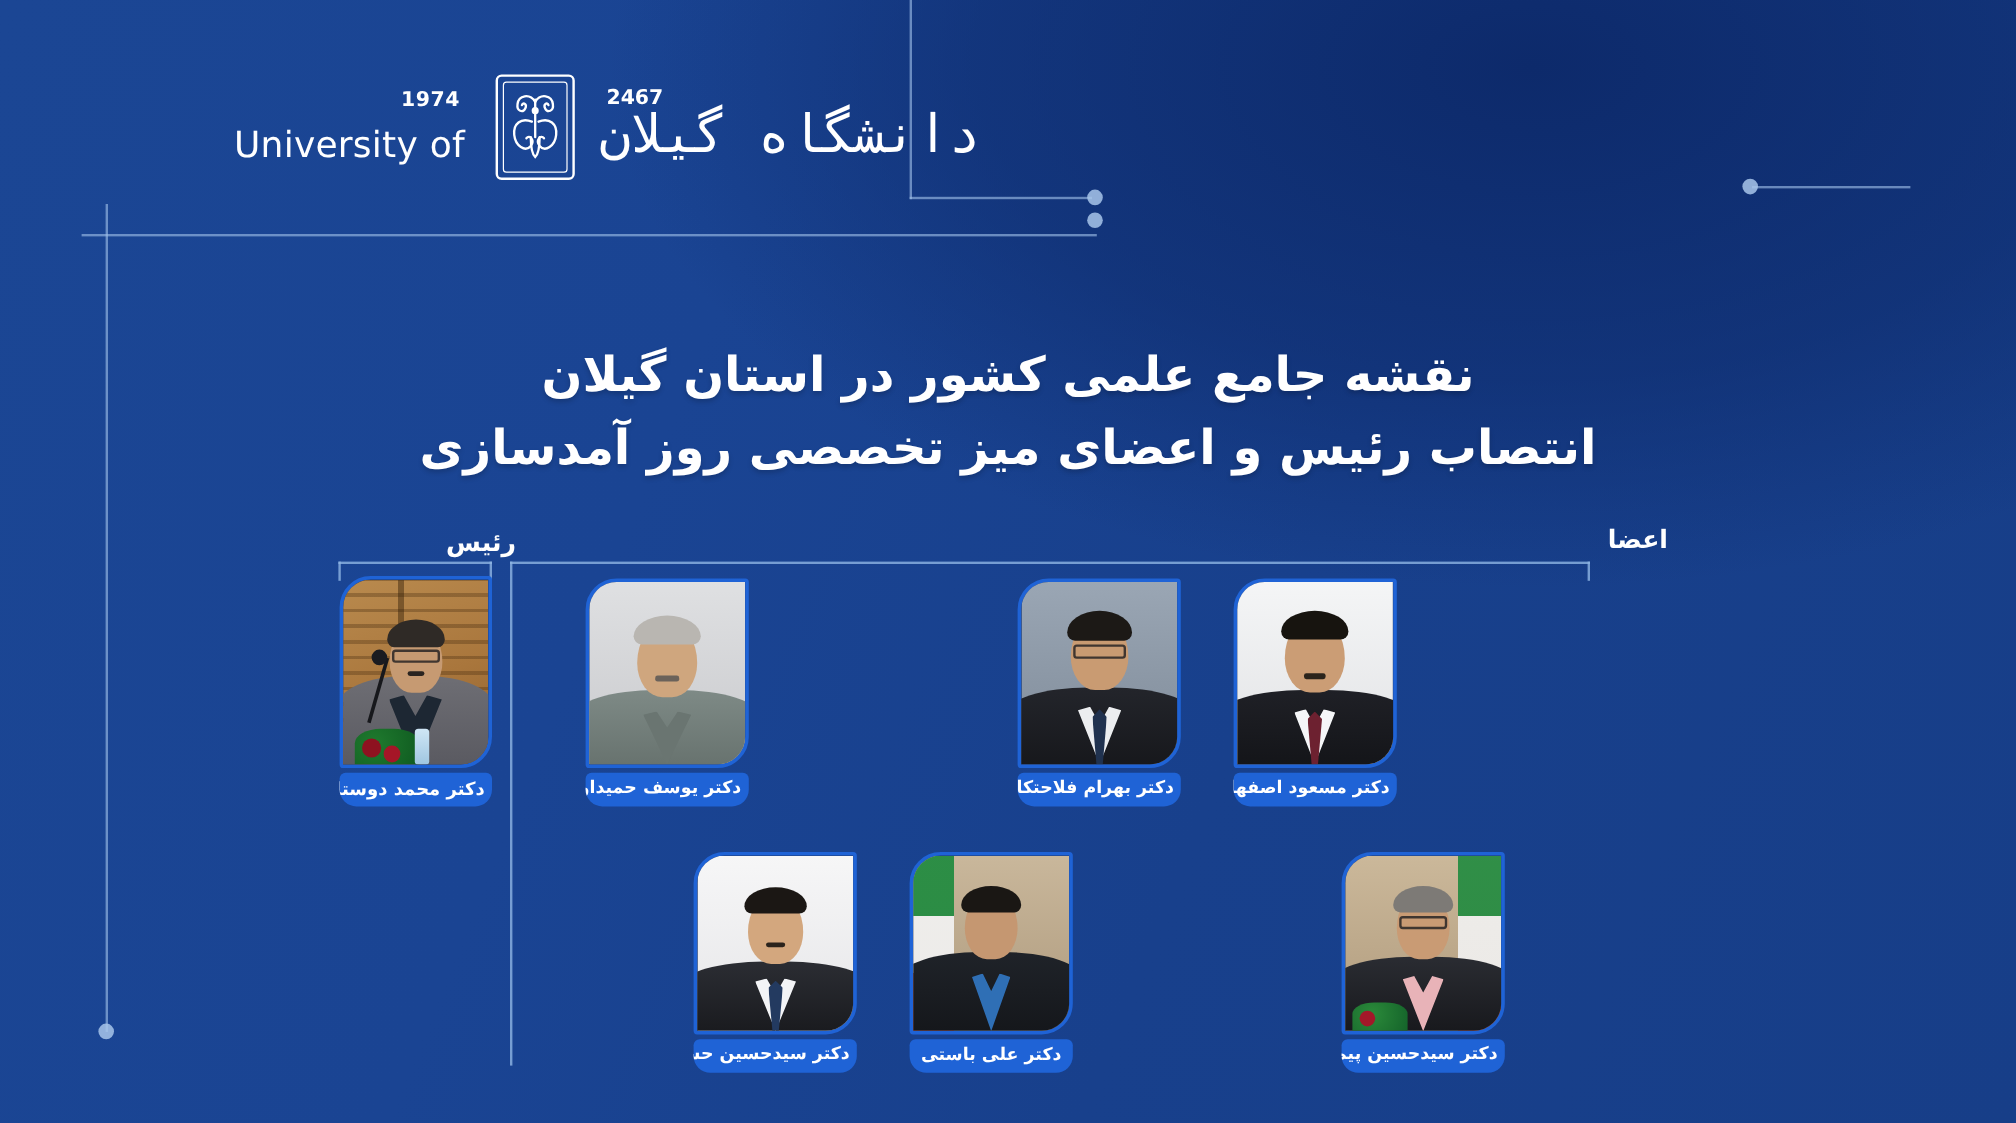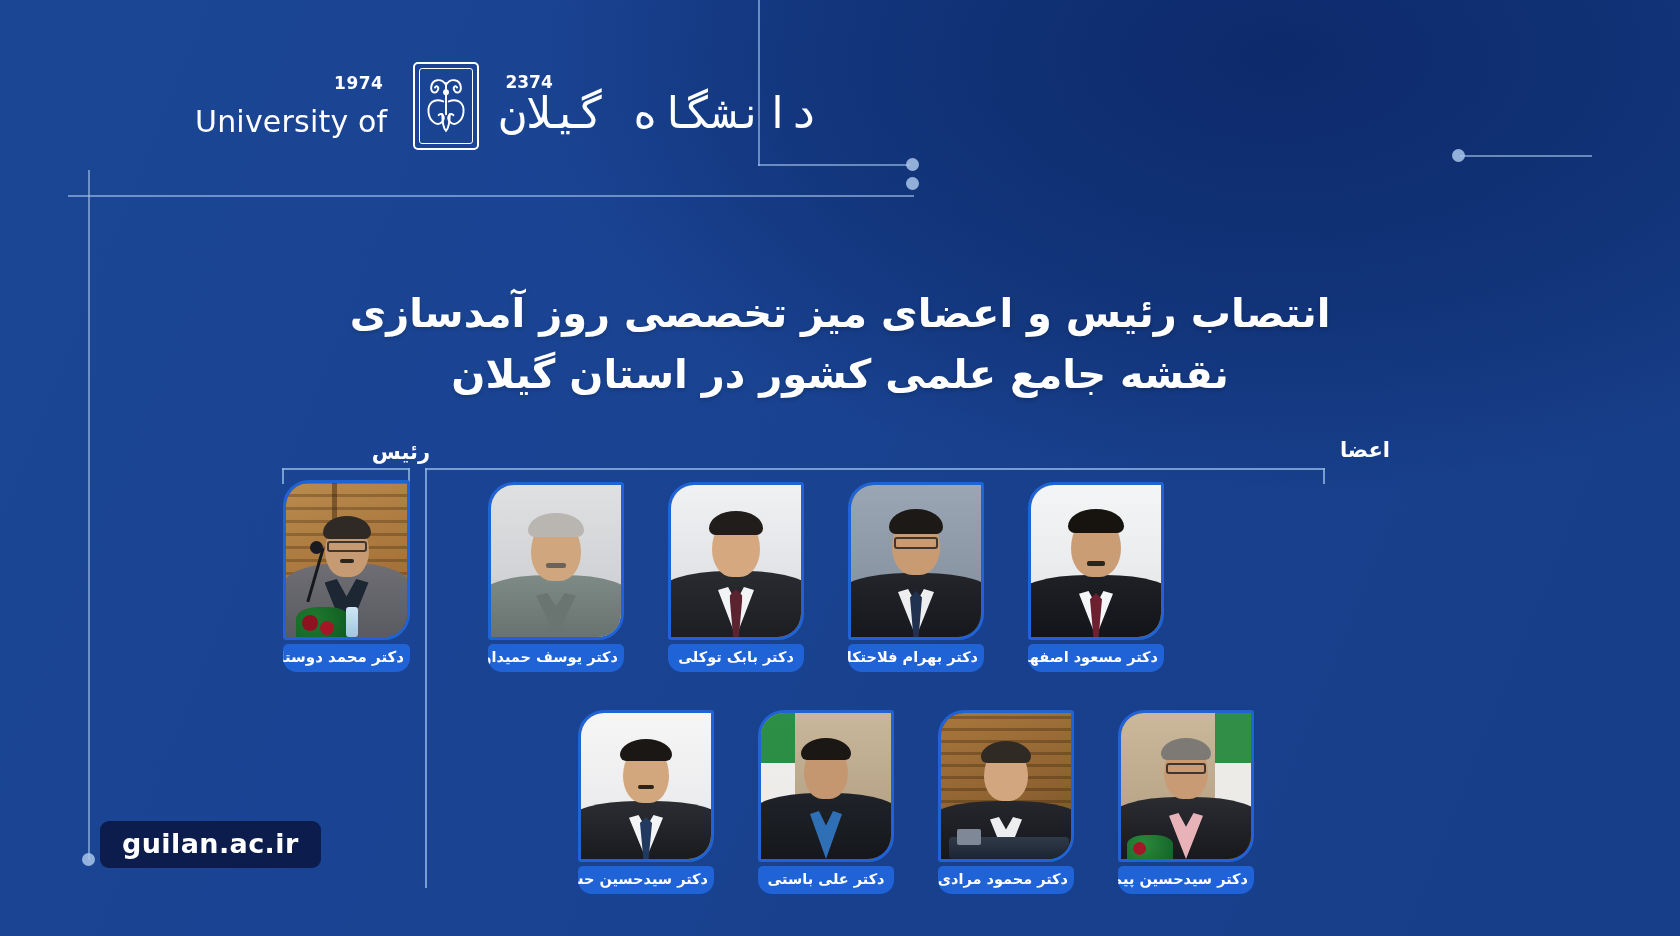--- a/index.html
+++ b/index.html
@@ -247,30 +247,30 @@
           <circle cx="25" cy="20" r="3.2" fill="#ffffff" stroke="none"></circle>
           <path d="M25 12 C20 4 10 6 9 14 C8 21 14 22 16 18 C18 14 14 12 13 15"></path>
           <path d="M25 12 C30 4 40 6 41 14 C42 21 36 22 34 18 C32 14 36 12 37 15"></path>
           <path d="M22 30 C12 26 5 32 6 42 C7 52 16 58 21 52 C25 47 20 41 17 45"></path>
           <path d="M28 30 C38 26 45 32 44 42 C43 52 34 58 29 52 C25 47 30 41 33 45"></path>
           <path d="M21 44 C21 54 23 60 25 62 C27 60 29 54 29 44"></path>
         </svg>
       </div>
 
       <div id="logo-fa">
-        <div id="logo-year-fa">2374</div>
+        <div id="logo-year-fa">2467</div>
         <div id="logo-fa-name">دانشگاه گیلان</div>
       </div>
     </div>
 
   </div>
 
   <div id="title">
+    <div class="line">نقشه جامع علمی کشور در استان گیلان</div>
     <div class="line">انتصاب رئیس و اعضای میز تخصصی روز آمدسازی</div>
-    <div class="line">نقشه جامع علمی کشور در استان گیلان</div>
   </div>
 
   <div class="group-label" style="left:260px; top:440px; width:170px;">رئیس</div>
 
   <div class="bracket" style="left:282px; top:468px; width:128px; height:16px;">
     <div class="bar"></div>
     <div class="stem" style="left:0; height:16px;"></div>
     <div class="stem" style="right:0; height:16px;"></div>
   </div>
 
@@ -312,33 +312,20 @@
         <div class="torso" style="bottom:0;width:118%;height:62px;background:linear-gradient(180deg,#7e8a86,#68736f);"></div>
         <div class="shirt" style="bottom:0;width:40px;height:44px;background:#6a7571;"></div>
         <div class="head" style="top:34px;width:50px;height:62px;background:#cfa67e;"></div>
         <div class="hair" style="top:28px;width:56px;height:24px;background:#b9b6b1;"></div>
         <div class="stripe" style="left:50%;transform:translateX(-50%);top:78px;width:20px;height:5px;background:#6b625a;border-radius:2px;"></div>
       </div>
     </div>
     <div class="name">دکتر یوسف حمیداوغلی</div>
   </div>
 
-  <div class="card" style="left:668px; top:482px; width:136px;">
-    <div class="photo" style="height:158px;">
-      <div class="pp">
-        <div class="bg" style="background:linear-gradient(180deg,#f0f1f3,#d9dadd);"></div>
-        <div class="torso" style="bottom:0;width:120%;height:66px;background:linear-gradient(180deg,#2a2b30,#1d1e22);"></div>
-        <div class="shirt" style="bottom:0;width:36px;height:50px;background:#f2f3f5;"></div>
-        <div class="stripe" style="left:50%;transform:translateX(-50%);bottom:0;width:13px;height:48px;background:#5b2330;clip-path:polygon(50% 0,100% 14%,72% 100%,28% 100%,0 14%);"></div>
-        <div class="head" style="top:32px;width:48px;height:60px;background:#d6a87f;"></div>
-        <div class="hair" style="top:26px;width:54px;height:24px;background:#201d1a;"></div>
-      </div>
-    </div>
-    <div class="name">دکتر بابک توکلی</div>
-  </div>
 
   <div class="card" style="left:848px; top:482px; width:136px;">
     <div class="photo" style="height:158px;">
       <div class="pp">
         <div class="bg" style="background:linear-gradient(180deg,#9aa6b4,#7f8b99);"></div>
         <div class="torso" style="bottom:0;width:120%;height:64px;background:linear-gradient(180deg,#23252b,#17181c);"></div>
         <div class="shirt" style="bottom:0;width:36px;height:48px;background:#eceef0;"></div>
         <div class="stripe" style="left:50%;transform:translateX(-50%);bottom:0;width:12px;height:46px;background:#20324f;clip-path:polygon(50% 0,100% 14%,72% 100%,28% 100%,0 14%);"></div>
         <div class="head" style="top:30px;width:48px;height:60px;background:#c99b72;"></div>
         <div class="hair" style="top:24px;width:54px;height:25px;background:#1c1916;"></div>
@@ -386,48 +373,32 @@
         <div class="stripe" style="left:0;top:0;width:34px;height:100%;background:linear-gradient(180deg,#1f8a3e 0 34%,#f2f2f2 34% 67%,#c0392b 67% 100%);opacity:.92;"></div>
         <div class="torso" style="bottom:0;width:118%;height:66px;background:linear-gradient(180deg,#1f2329,#15171b);"></div>
         <div class="shirt" style="bottom:0;width:32px;height:48px;background:#2f6fb5;"></div>
         <div class="head" style="top:30px;width:44px;height:56px;background:#c59771;"></div>
         <div class="hair" style="top:25px;width:50px;height:22px;background:#1a1714;"></div>
       </div>
     </div>
     <div class="name">دکتر علی باستی</div>
   </div>
 
-  <div class="card" style="left:938px; top:710px; width:136px;">
-    <div class="photo" style="height:152px;">
-      <div class="pp">
-        <div class="bg" style="background:linear-gradient(160deg,#a9773d,#8d6130 60%,#6f4c26);"></div>
-        <div class="stripe" style="left:0;top:0;right:0;height:90px;background:repeating-linear-gradient(0deg,rgba(55,32,8,.32) 0 3px,rgba(0,0,0,0) 3px 12px);"></div>
-        <div class="torso" style="bottom:0;width:120%;height:58px;background:linear-gradient(180deg,#25272d,#16171b);"></div>
-        <div class="shirt" style="bottom:0;width:32px;height:42px;background:#eceef0;"></div>
-        <div class="head" style="top:34px;width:44px;height:54px;background:#d2a77f;"></div>
-        <div class="hair" style="top:28px;width:50px;height:22px;background:#302a24;"></div>
-        <div class="stripe" style="left:8px;bottom:0;width:120px;height:22px;background:linear-gradient(180deg,#2f3a4a,#1c2430);border-radius:4px;"></div>
-        <div class="stripe" style="left:16px;bottom:14px;width:24px;height:16px;background:#7f8896;border-radius:2px;"></div>
-      </div>
-    </div>
-    <div class="name">دکتر محمود مرادی</div>
-  </div>
 
   <div class="card" style="left:1118px; top:710px; width:136px;">
     <div class="photo" style="height:152px;">
       <div class="pp">
         <div class="bg" style="background:linear-gradient(180deg,#cbb89a,#b09b7d);"></div>
         <div class="stripe" style="right:0;top:0;width:36px;height:100%;background:linear-gradient(180deg,#1f8a3e 0 34%,#f2f2f2 34% 67%,#c0392b 67% 100%);opacity:.9;"></div>
         <div class="torso" style="bottom:0;width:118%;height:62px;background:linear-gradient(180deg,#2a2c32,#18191d);"></div>
         <div class="shirt" style="bottom:0;width:34px;height:46px;background:#e8b3b8;"></div>
         <div class="head" style="top:30px;width:44px;height:56px;background:#c99b74;"></div>
         <div class="hair" style="top:25px;width:50px;height:22px;background:#7d7a76;"></div>
         <div class="glasses" style="top:50px;width:40px;height:11px;"></div>
         <div class="stripe" style="left:6px;bottom:0;width:46px;height:24px;background:radial-gradient(circle at 35% 40%,#2b8a3a,#14632a);border-radius:40% 40% 0 0;"></div>
         <div class="stripe" style="left:12px;bottom:4px;width:13px;height:13px;background:#a31829;border-radius:50%;"></div>
       </div>
     </div>
     <div class="name">دکتر سیدحسین پیمان</div>
   </div>
 
-  <div id="url-badge">guilan.ac.ir</div>
 
 </div>
 
 </body></html>

